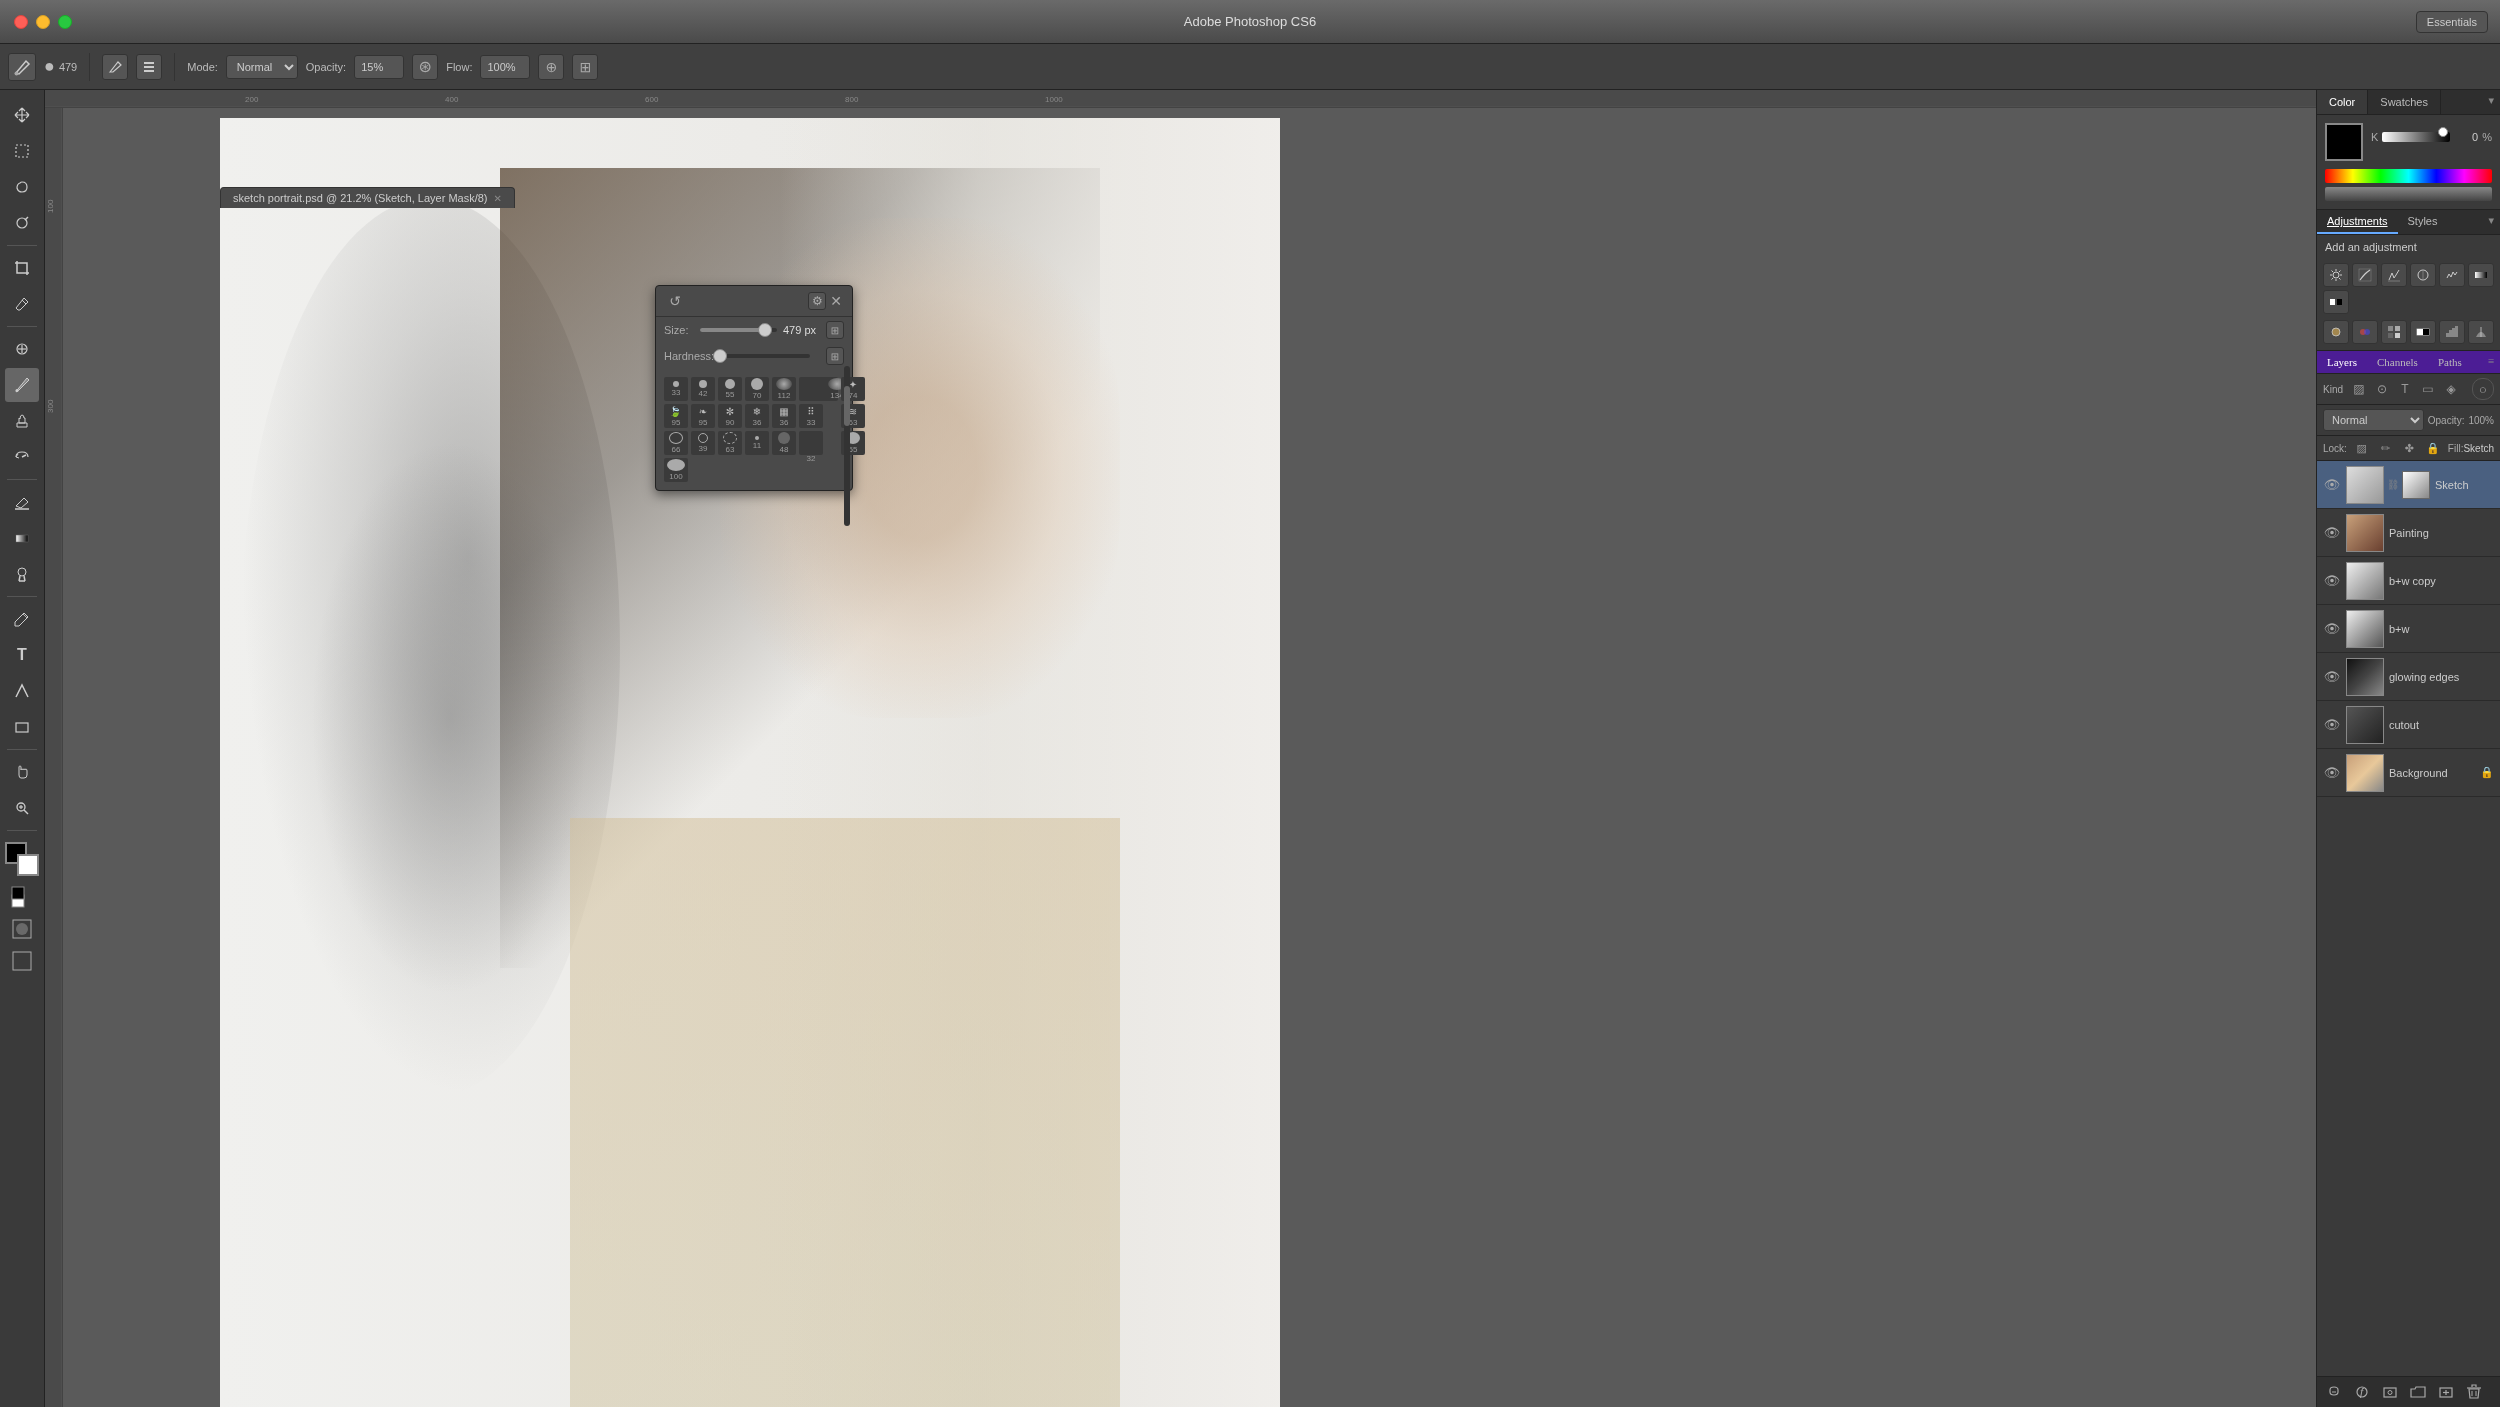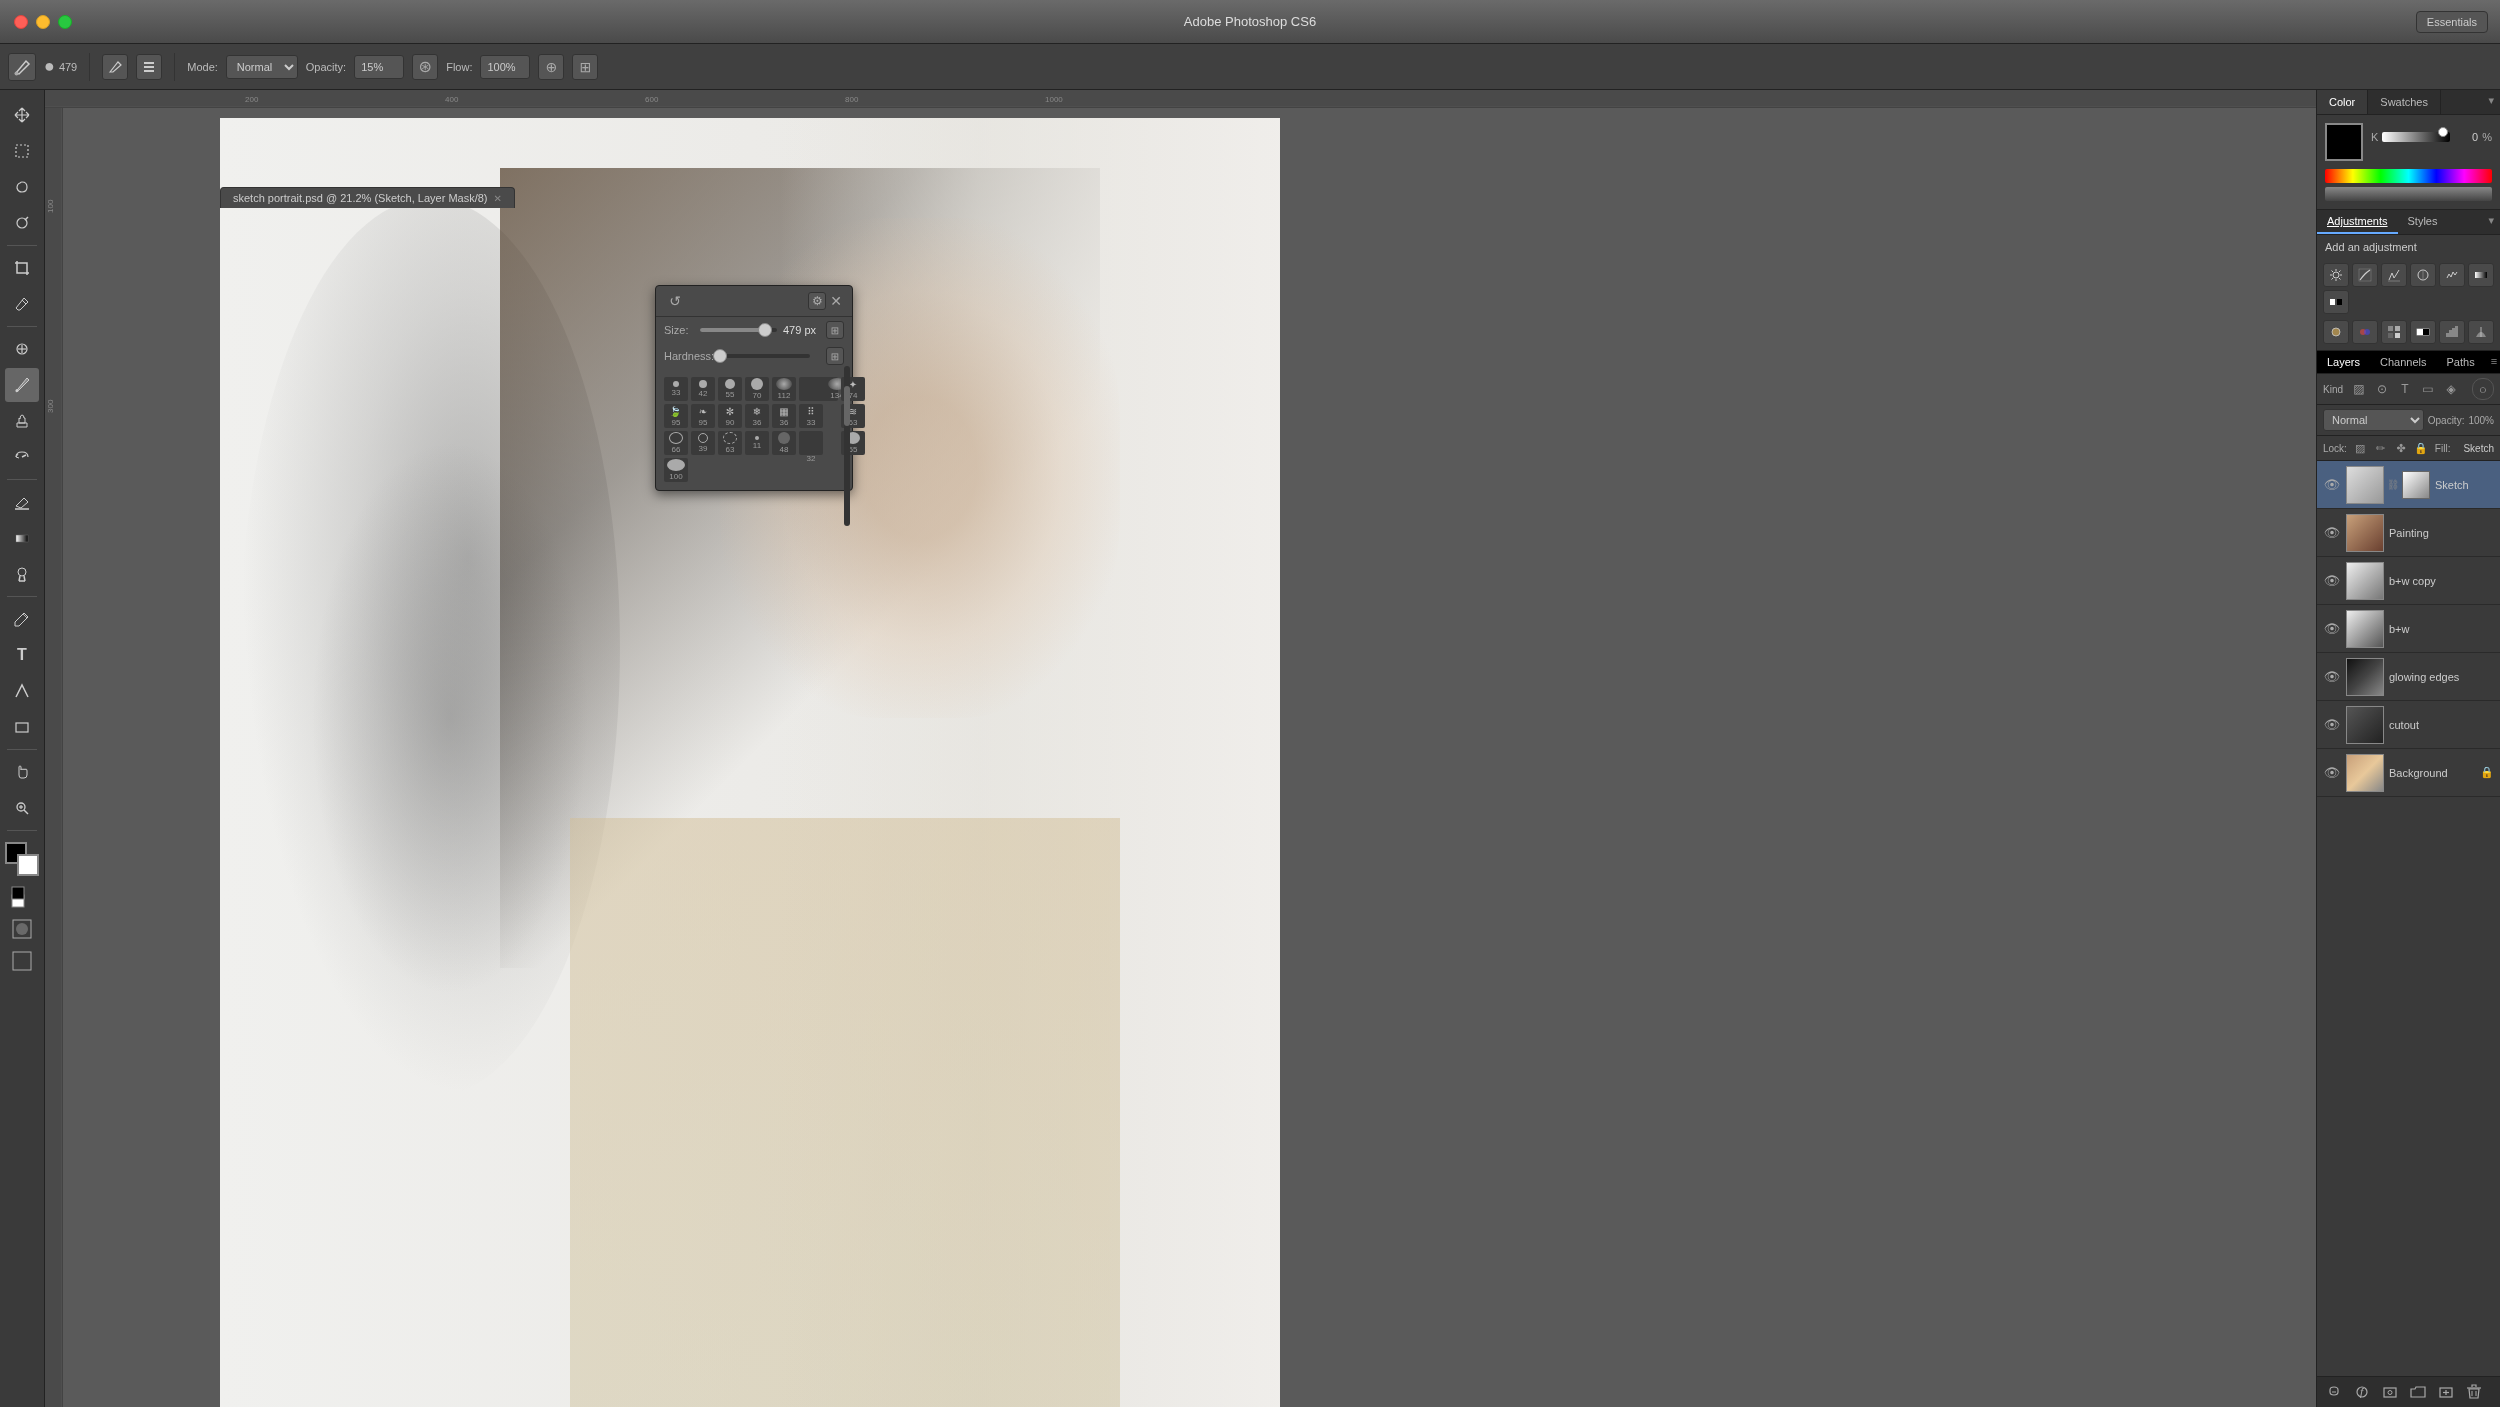--- a/index.html
+++ b/index.html
@@ -411,22 +411,23 @@
 
     
     #layers-panel {
       flex: 1;
       display: flex;
       flex-direction: column;
       overflow: hidden;
     }
     .layers-tabs {
       display: flex;
-      background: #000000;
+      background: #4c1d95;
       border-bottom: 1px solid #222;
+      font-family: Liberation Serif, serif;
     }
     .layers-tab {
       padding: 5px 10px;
       font-size: 11px;
       color: #bbb;
       cursor: pointer;
     }
     .layers-tab.active { color: #fff; }
     .layers-search {
       display: flex;
@@ -494,21 +495,21 @@
       align-items: center;
       justify-content: center;
       cursor: pointer;
       color: #999;
       font-size: 11px;
     }
     .fill-row {
       margin-left: auto;
       display: flex;
       align-items: center;
-      gap: 13px;
+      gap: 0;
     }
 
     
     #layers-list {
       flex: 1;
       overflow-y: auto;
       background: #3a3a3a;
     }
     .layer-item {
       display: flex;

